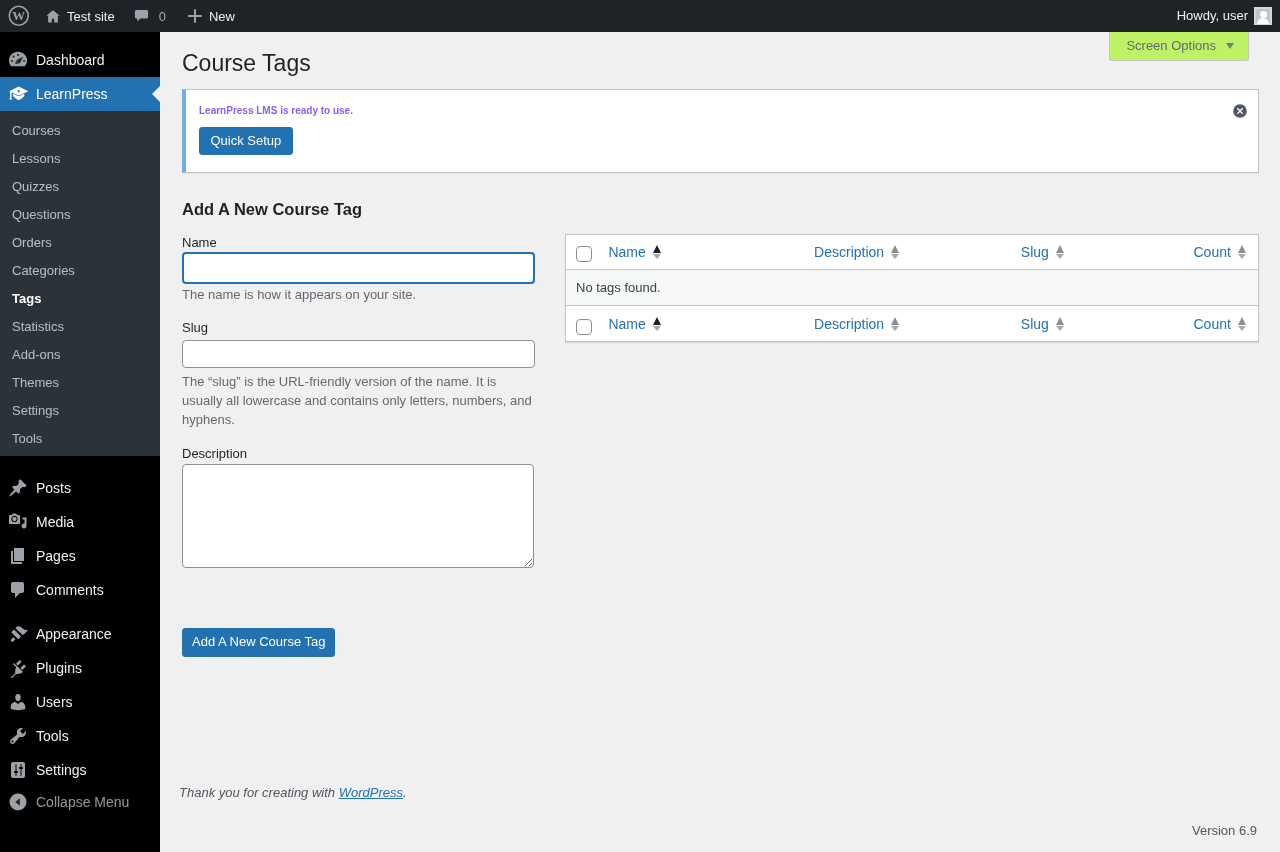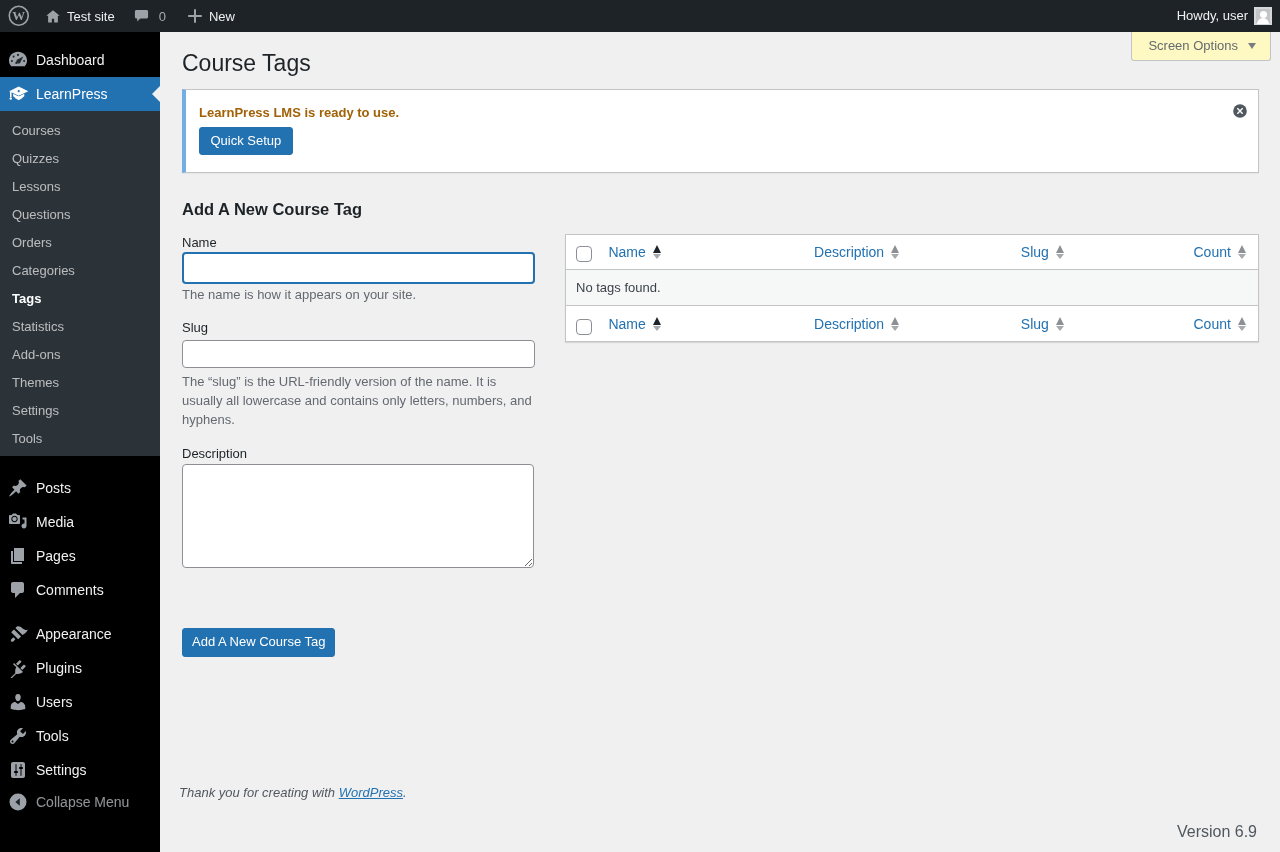--- a/index.html
+++ b/index.html
@@ -23,25 +23,25 @@
 .mi.first{margin-top:11px}
 .mi.current{background:#2271b1;color:#fff}
 .mi.current:after{content:"";position:absolute;right:0;top:50%;margin-top:-8px;width:0;height:0;border:8px solid transparent;border-right-color:#f0f0f1}
 #submenu{background:#2c3338;padding:6px 0 3px;font-size:13px}
 #submenu a{display:block;height:28px;line-height:28px;padding-left:12px;color:rgba(240,240,241,.72);text-decoration:none}
 #submenu a.cur{color:#fff;font-weight:bold}
 .gap16{height:15px}
 .gap11{height:10px}
 #collapse{color:rgba(240,246,252,.6);margin-top:-2px}
 #content{position:absolute;left:160px;top:32px;width:1120px;height:820px}
-#screenopts{position:absolute;top:0;right:9px;height:29px;background:#fef9c3;border:1px solid #c3c4c7;border-top:none;border-radius:0 0 3px 3px;color:#646970;font-size:13px;line-height:28px;padding:0 14px 0 16px;display:flex;align-items:center}
+#screenopts{position:absolute;top:0;right:31px;height:29px;background:#bef264;border:1px solid #c3c4c7;border-top:none;border-radius:0 0 3px 3px;color:#646970;font-size:13px;line-height:28px;padding:0 14px 0 16px;display:flex;align-items:center}
 #screenopts .tri{width:0;height:0;border-left:4.5px solid transparent;border-right:4.5px solid transparent;border-top:6px solid #787c82;margin-left:10px}
 h1{position:absolute;left:22px;top:16.5px;margin:0;font-size:23px;font-weight:400;color:#1d2327;line-height:1.3}
 #notice{position:absolute;left:22px;top:56.5px;width:1077px;height:84px;background:#fff;border:1px solid #c3c4c7;border-left:4px solid #72aee6;box-shadow:0 1px 1px rgba(0,0,0,.04)}
-#notice strong{position:absolute;left:13px;top:15px;color:#a16207;font-weight:bold;font-size:13px}
+#notice strong{position:absolute;left:13px;top:15px;color:#8b5cf6;font-weight:bold;font-size:10px}
 #notice .btn{position:absolute;left:13px;top:37px}
 #dismiss{position:absolute;right:10.5px;top:13px;width:16px;height:16px}
 .btn{display:inline-block;background:#2271b1;border:1px solid #2271b1;color:#ffffff;border-radius:3px;font-size:13px;line-height:26.5px;height:28.5px;padding:0 10.5px;font-family:"Liberation Sans",sans-serif}
 #colleft{position:absolute;left:22px;top:163px;width:354px;height:500px}
 #colleft h2{position:absolute;top:5px;left:0;margin:0;font-size:16.5px;font-weight:bold;color:#1d2327}
 .flabel{position:absolute;left:0;font-size:13px;color:#1d2327}
 .fhelp{position:absolute;left:0;font-size:13px;color:#646970;line-height:19px}
 #l-name{top:40px}
 #in-name{position:absolute;left:0;top:57px;width:353px;height:32px;border:2px solid #2271b1;border-radius:4px;background:#fff}
 #h-name{top:90px}
@@ -64,21 +64,21 @@
 tfoot .cbx{top:3.5px}
 th a.sortlink{color:#2271b1;text-decoration:none;font-size:14px}
 th .thwrap{display:flex;align-items:center;padding-left:10px}
 .sorter{display:inline-flex;flex-direction:column;margin-left:7px}
 .sorter .up{width:0;height:0;border-left:4.5px solid transparent;border-right:4.5px solid transparent;border-bottom:8px solid #a7aaad}
 .sorter .down{width:0;height:0;border-left:4.5px solid transparent;border-right:4.5px solid transparent;border-top:5px solid #a7aaad;margin-top:1px}
 .sorter.sorted .up{border-bottom-color:#1d2327}
 .sorter .up.mid{border-bottom-color:#8c8f94}
 #foot-l{position:absolute;left:19px;top:753px;font-style:italic;color:#50575e;font-size:13px}
 #foot-l a{color:#2271b1;text-decoration:underline}
-#foot-r{position:absolute;right:23px;top:790.5px;color:#50575e;font-size:16px}
+#foot-r{position:absolute;right:23px;top:790.5px;color:#50575e;font-size:13px}
 </style>
 </head>
 <body>
 
 <div id="bar">
   <div class="bar-l">
     <div class="bar-item" style="padding-left:7.5px">
       <svg width="21.5" height="21.5" viewBox="0 0 20 20">
           <circle cx="10" cy="10" r="8.8" fill="none" stroke="#9ca2a7" stroke-width="1.5"></circle>
           <text x="10" y="14.3" text-anchor="middle" font-family="Liberation Serif" font-size="12" font-weight="bold" fill="#9ca2a7">W</text>
@@ -137,22 +137,22 @@
             <path d="M6.2 13.1l4 2.3 4-2.3-4-1.5z"></path>
             <rect x="1.9" y="7.3" width="1.5" height="5.6" rx="0.75"></rect>
             <circle cx="2.65" cy="13.9" r="1.15"></circle>
           </g>
         </svg>
       </span>
     <span class="lbl" style="color:#fff">LearnPress</span>
   </div>
   <div id="submenu">
     <a>Courses</a>
+      <a>Lessons</a>
       <a>Quizzes</a>
-      <a>Lessons</a>
       <a>Questions</a>
       <a>Orders</a>
       <a>Categories</a>
       <a class="cur">Tags</a>
       <a>Statistics</a>
       <a>Add-ons</a>
       <a>Themes</a>
       <a>Settings</a>
       <a>Tools</a>
   </div>

